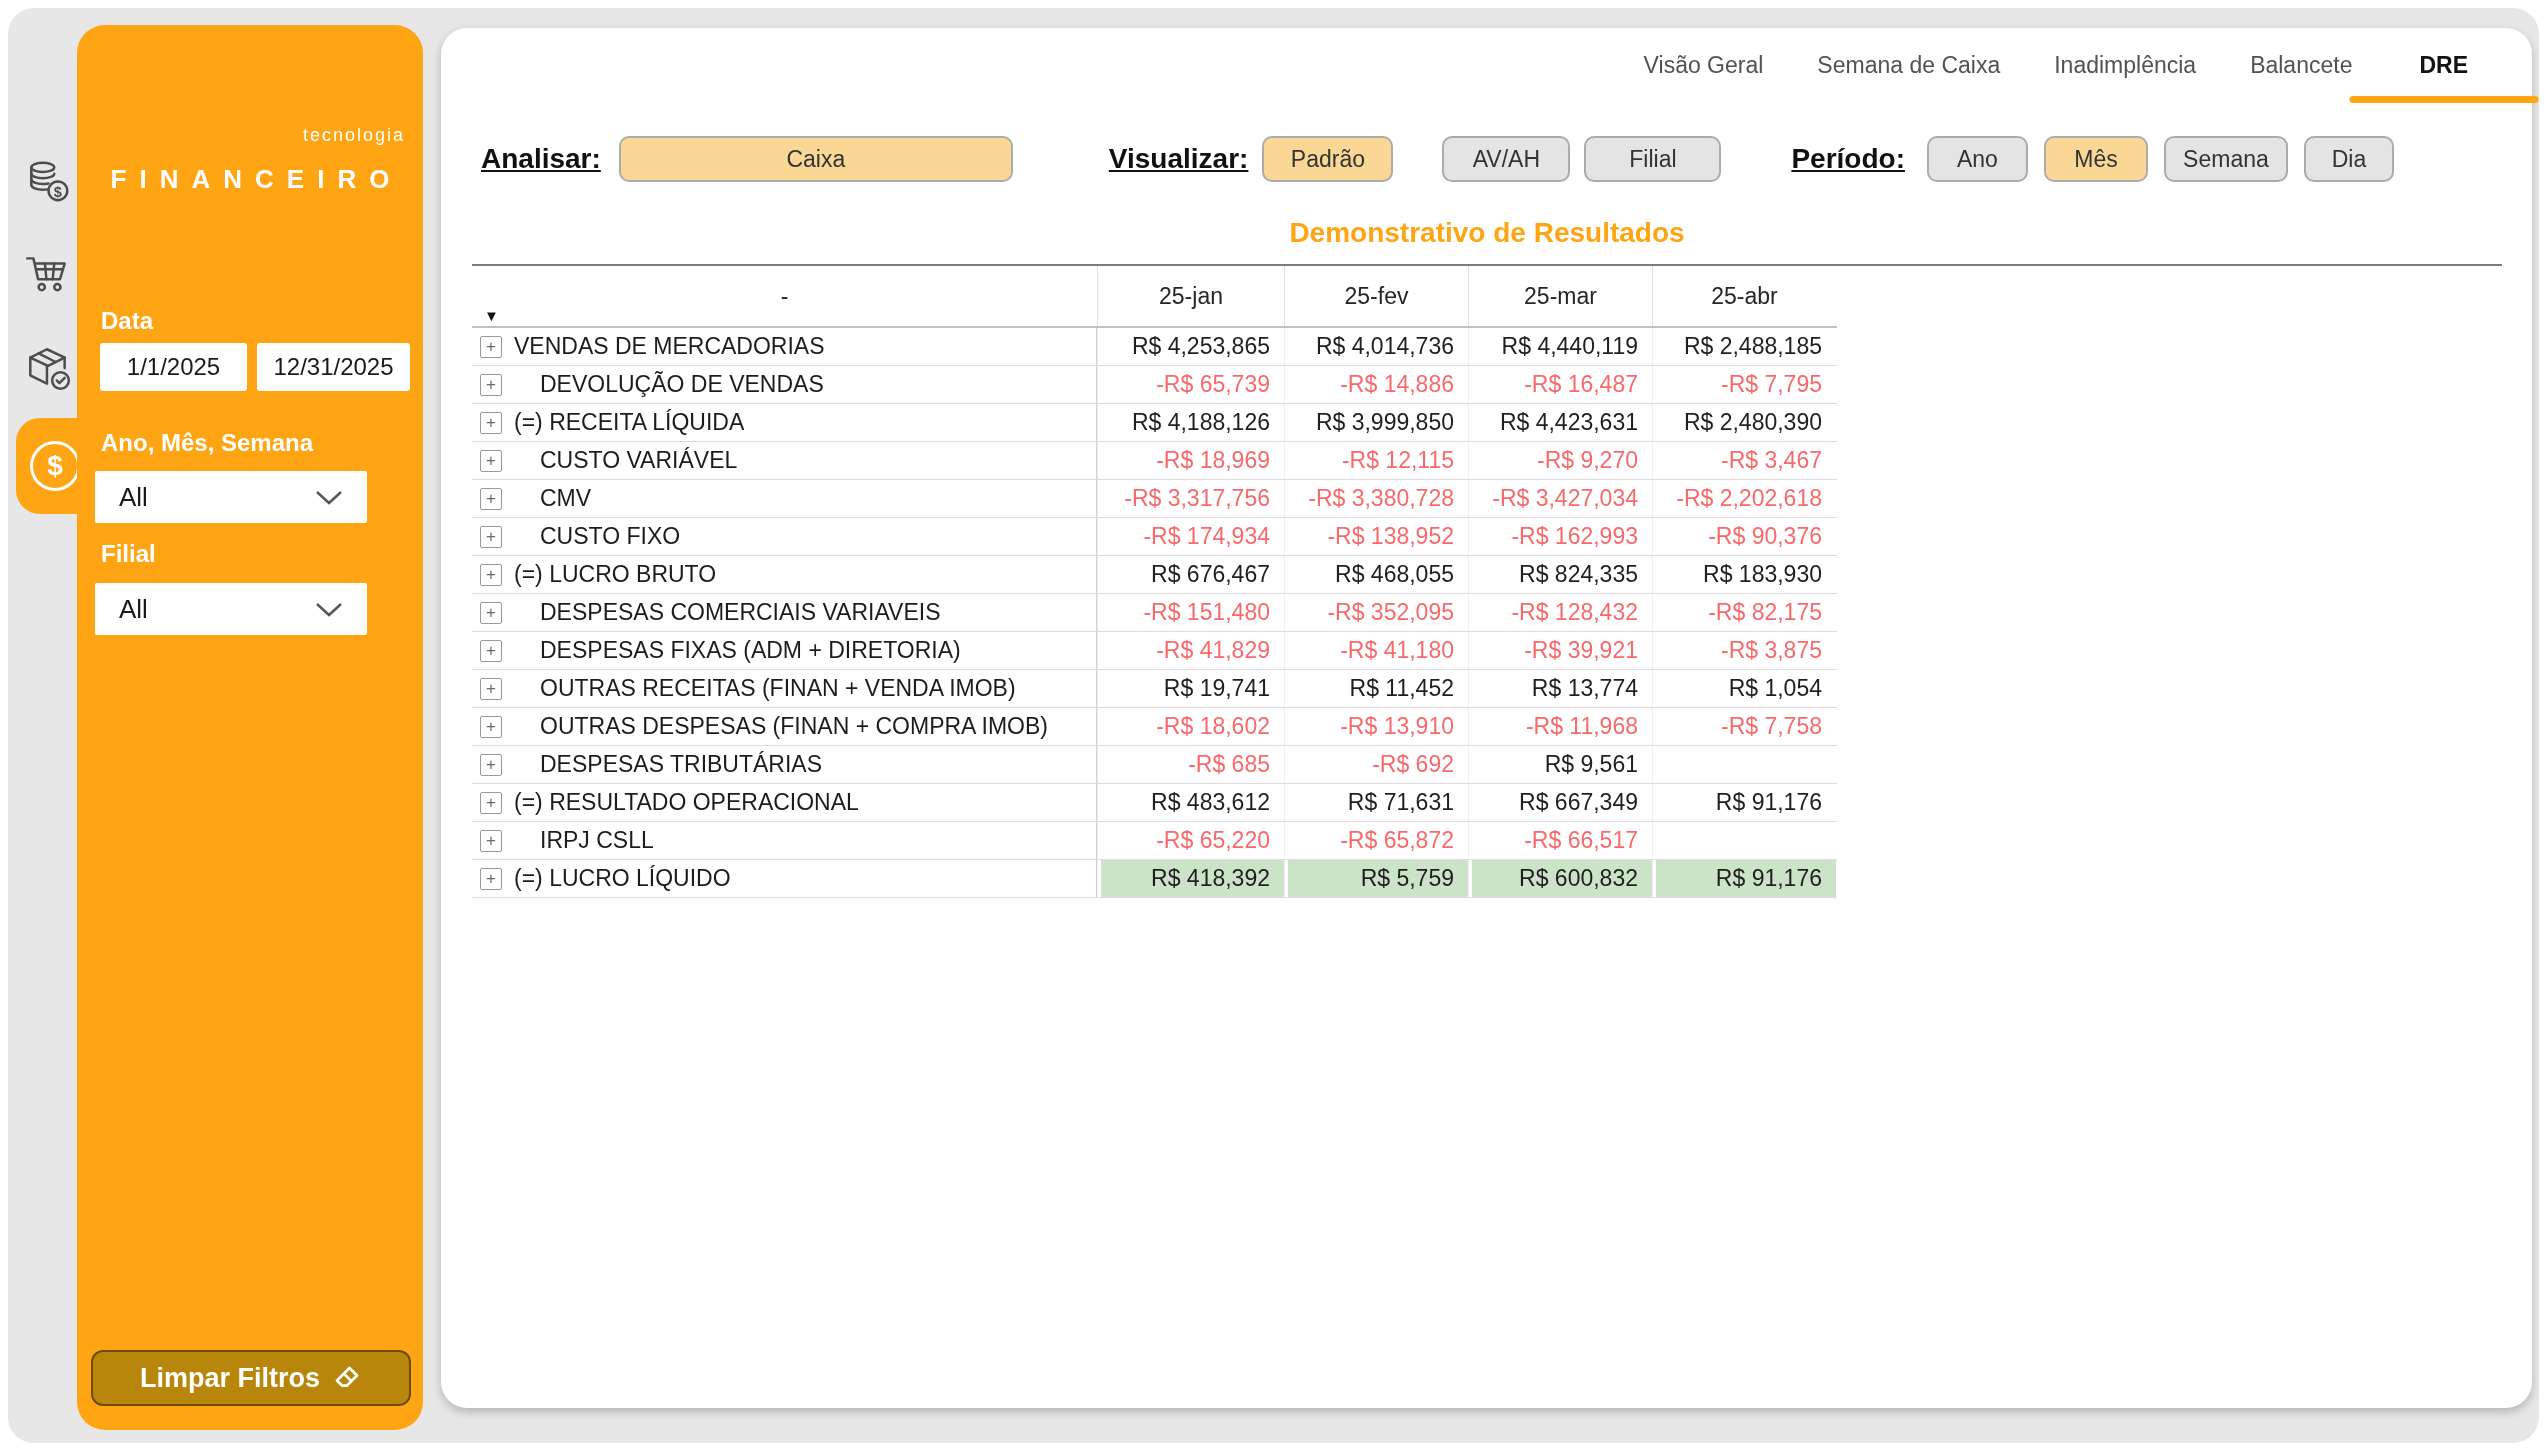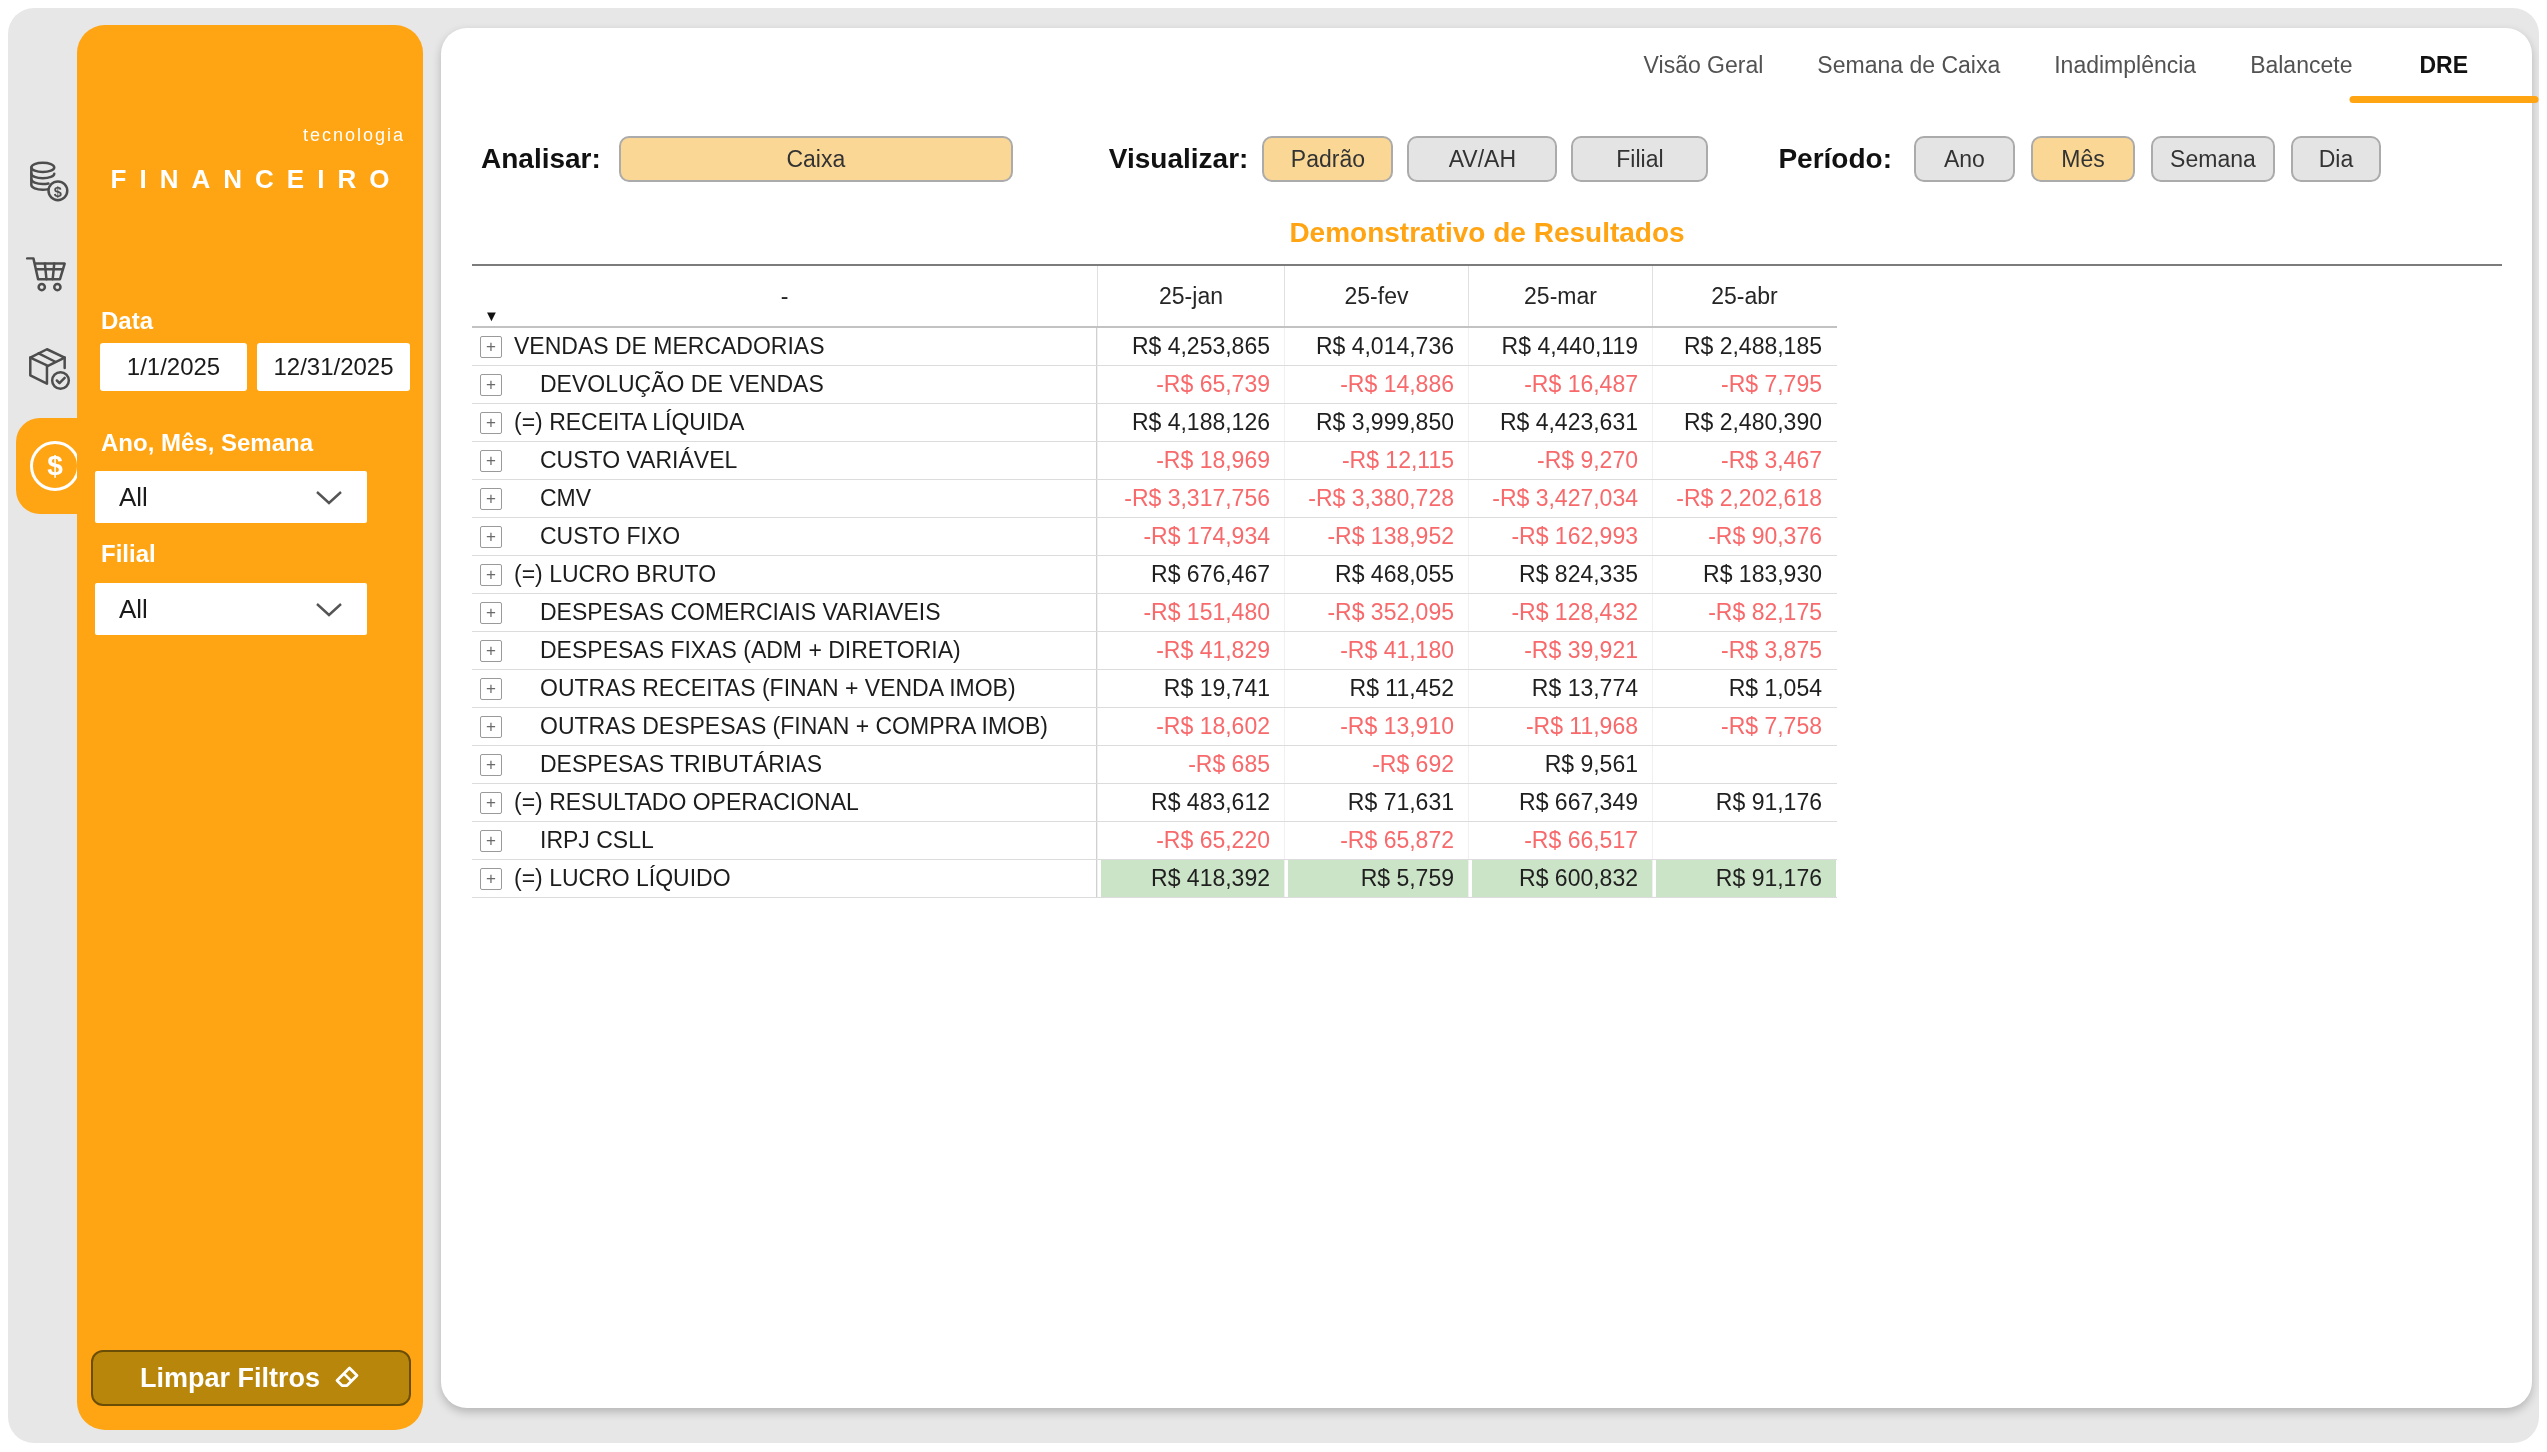--- a/index.html
+++ b/index.html
@@ -62,21 +62,21 @@
 
   .tabs-row{position:absolute;top:14px;right:24px;display:flex;align-items:center;}
   .tab{position:relative;padding:10px 27px;font-size:23px;color:#525252;
     cursor:pointer;white-space:nowrap;}
   .tab.active{color:#121212;font-weight:bold;padding:10px 40px;}
   .tab.active::after{content:"";position:absolute;left:50%;transform:translateX(-50%);
     bottom:-14px;width:189px;height:7px;border-radius:4px;background:var(--accent);}
 
   .controls-row{position:absolute;top:107px;left:40px;display:flex;
     align-items:center;height:48px;}
-  .ctl-label{font-size:28px;font-weight:bold;color:#111;}
+  .ctl-label{font-size:28px;font-weight:bold;color:#111;text-decoration:underline;}
   .chip{height:46px;border:2px solid var(--chip-border);border-radius:10px;
     background:var(--chip-default);display:flex;align-items:center;
     justify-content:center;font-size:23px;color:#333;cursor:pointer;}
   .chip.selected{background:var(--chip-selected);}
 
   .visual-title{position:absolute;top:189px;left:31px;width:2030px;
     text-align:center;font-size:28px;font-weight:bold;color:var(--accent);}
   .top-rule{position:absolute;top:236px;left:31px;width:2030px;height:2px;
     background:#7C7C7C;}
 
@@ -199,21 +199,21 @@
     <div class="controls-row">
       <div class="ctl-label" style="margin-right:18px">Analisar:</div>
       <div class="chip selected" style="width:394px">
         <span>Caixa</span>
       </div>
       <div class="ctl-label" style="margin-left:96px;margin-right:14px">Visualizar:</div>
       <div id="visualizar-group" style="display:flex;gap:14px">
           <div class="chip selected" style="width: 131px;">
             <span>Padrão</span>
           </div>
-          <div class="chip" style="width: 150px;">
+          <div class="chip" style="width: 128px; margin-left: 35px;">
             <span>AV/AH</span>
           </div>
           <div class="chip" style="width: 137px;">
             <span>Filial</span>
           </div>
         </div>
       <div class="ctl-label" style="margin-left:70px;margin-right:22px">Período:</div>
       <div id="periodo-group" style="display:flex;gap:16px">
           <div class="chip" style="width: 101px;">
             <span>Ano</span>

